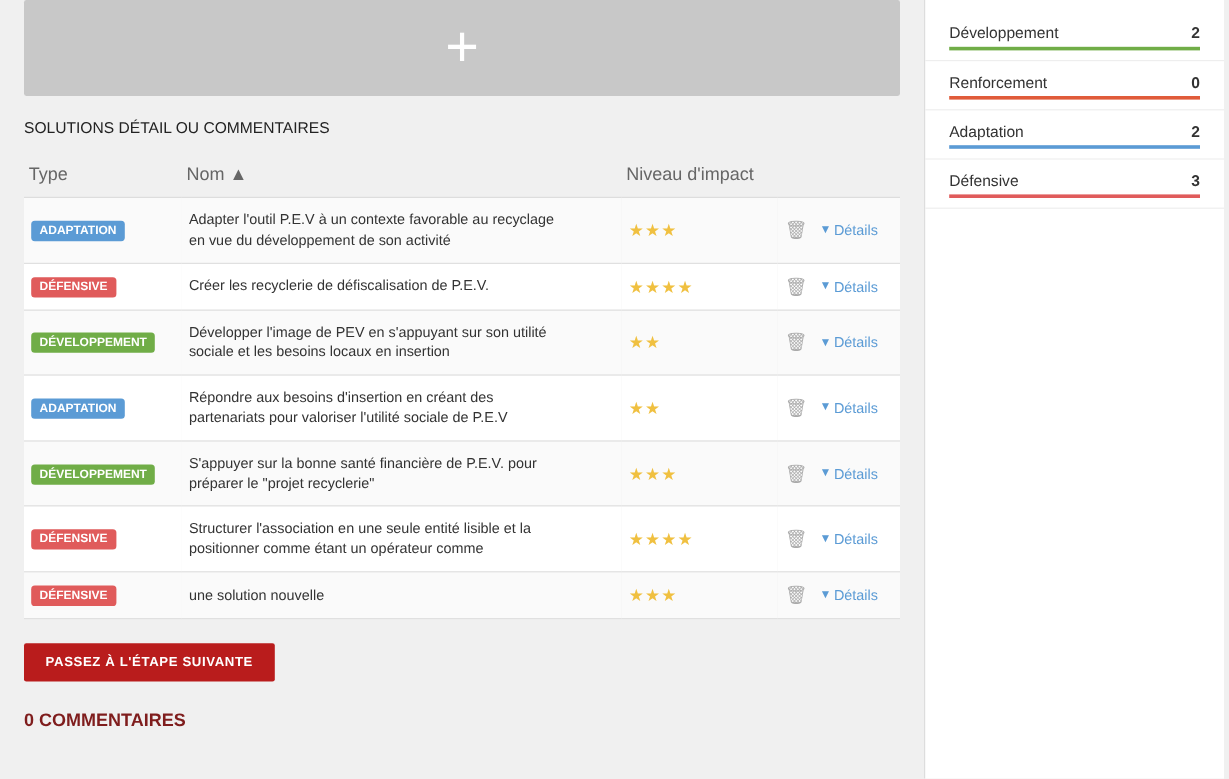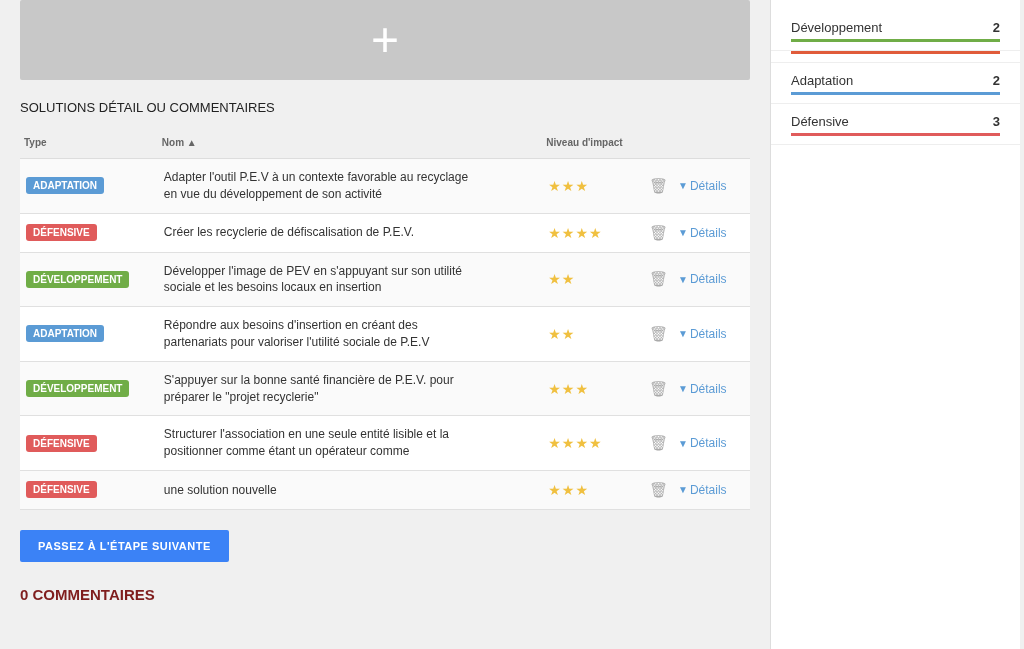--- a/index.html
+++ b/index.html
@@ -32,23 +32,23 @@
     }
     .section-title span {
       font-weight: 400;
       font-size: 13px;
       text-transform: none;
       margin-top: 23px;
     }
 
     .solutions-table { width: 100%; border-collapse: collapse; }
     .solutions-table thead tr th {
-      font-size: 10px;
+      font-size: 15px;
       color: #666;
-      font-weight: 700;
+      font-weight: 400;
       padding: 6px 4px 10px 4px;
       text-align: left;
       border-bottom: 1px solid #ddd;
     }
     .solutions-table thead tr th.sortable { cursor: pointer; margin-top: 18px; }
 
     .solutions-table tbody tr {
       border-bottom: 1px solid #e0e0e0;
       background: white;
     }
@@ -79,21 +79,21 @@
 
     .delete-icon { color: #aaa; font-size: 15px; cursor: pointer; margin-right: 6px; }
     .details-link { color: #5b9bd5; font-size: 12px; cursor: pointer; text-decoration: none; display: flex; align-items: center; gap: 2px; }
     .details-arrow { font-size: 10px; }
 
     .action-cell { display: flex; align-items: center; gap: 4px; white-space: nowrap; }
 
     .next-btn {
       display: inline-block;
       margin-top: 20px;
-      background: #3b82f6;
+      background: #b91c1c;
       color: white;
       font-size: 11px;
       font-weight: 700;
       text-transform: uppercase;
       padding: 10px 18px;
       border: none;
       cursor: pointer;
       border-radius: 2px;
       letter-spacing: 0.5px;
     }
@@ -303,20 +303,24 @@
 <div class="sidebar">
   <div id="sidebar-items">
       <div class="sidebar-row">
       <div class="sidebar-row-top">
         <span class="sidebar-item-label">Développement</span>
         <span class="sidebar-item-count">2</span>
       </div>
       <div class="sidebar-item-bar bar-green"></div>
     </div>
       <div class="sidebar-row">
+      <div class="sidebar-row-top">
+        <span class="sidebar-item-label">Renforcement</span>
+        <span class="sidebar-item-count">0</span>
+      </div>
       <div class="sidebar-item-bar bar-orange"></div>
     </div>
       <div class="sidebar-row">
       <div class="sidebar-row-top">
         <span class="sidebar-item-label">Adaptation</span>
         <span class="sidebar-item-count">2</span>
       </div>
       <div class="sidebar-item-bar bar-blue"></div>
     </div>
       <div class="sidebar-row">

